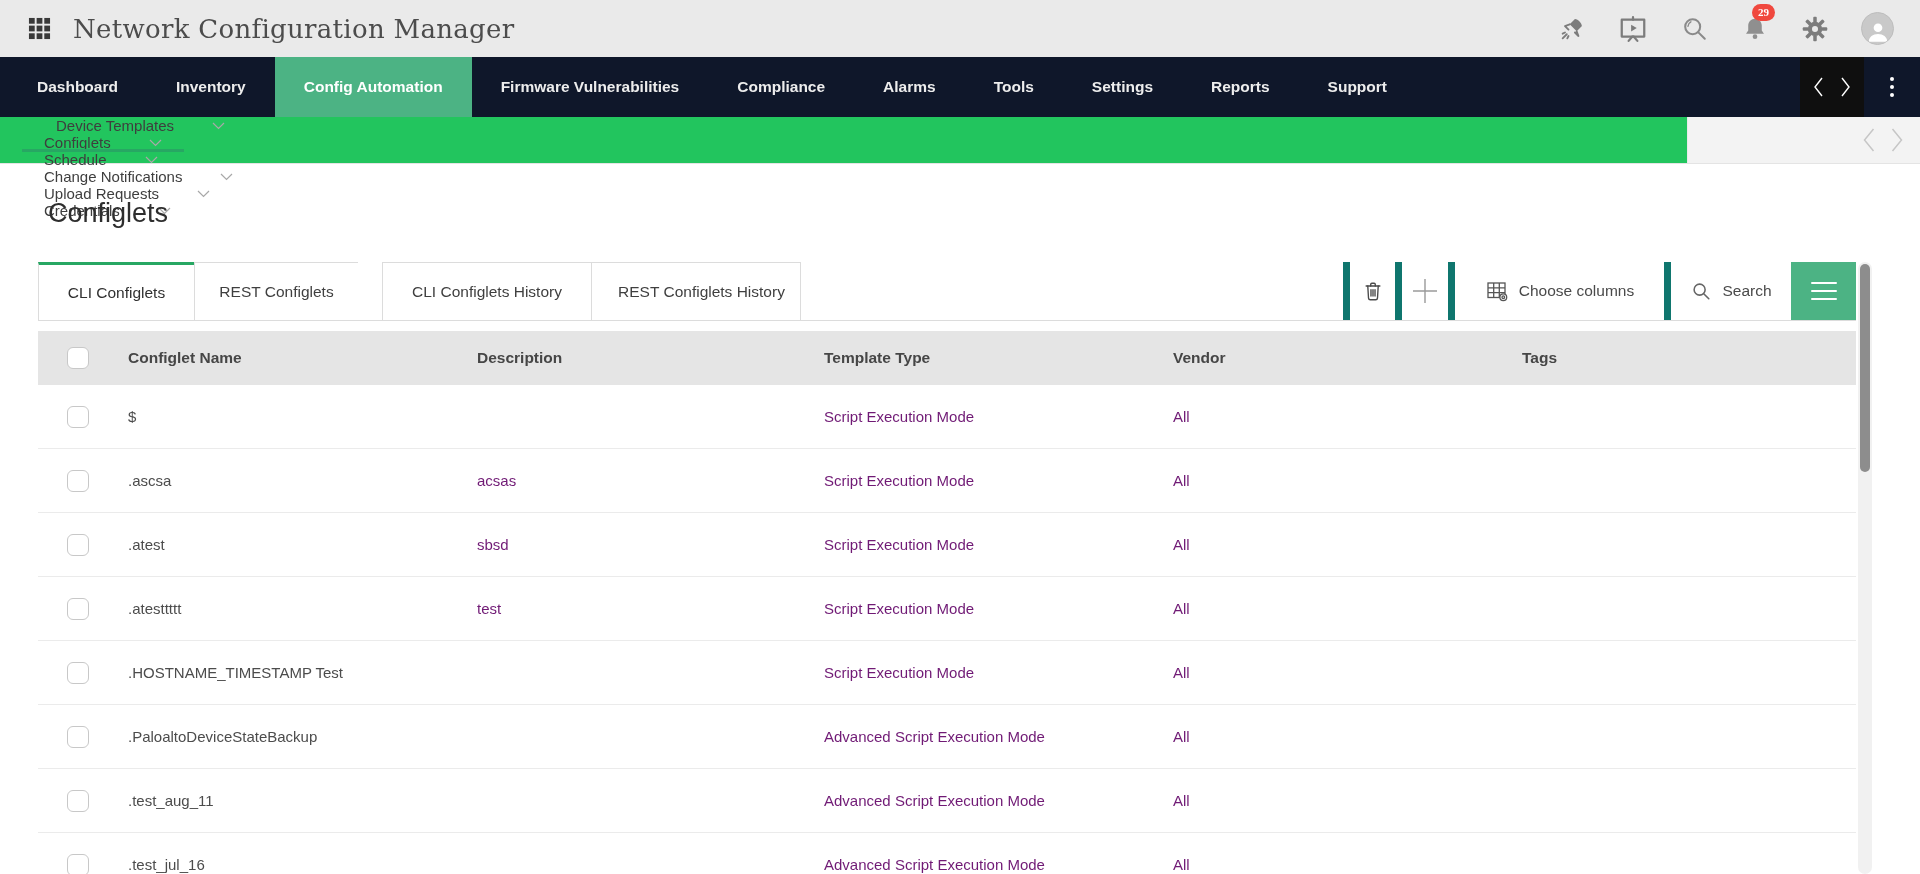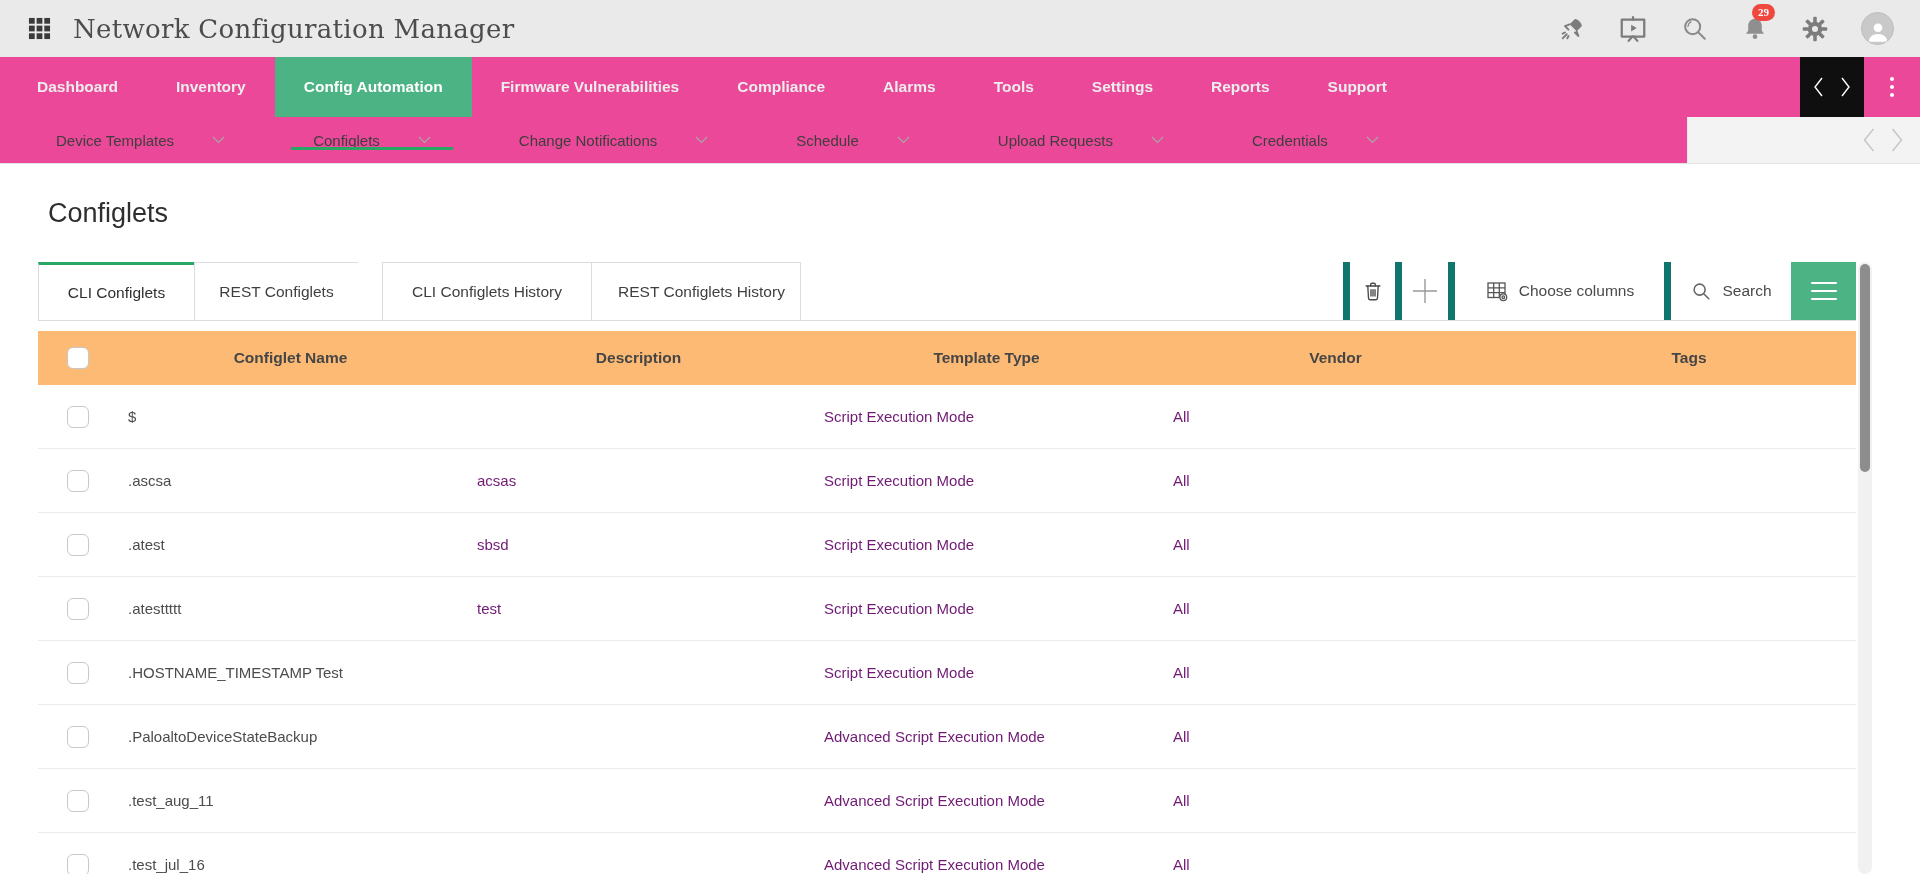--- a/index.html
+++ b/index.html
@@ -11,30 +11,30 @@
   
   .topbar{position:absolute;top:0;left:0;right:0;height:57px;background:#eaeaea;display:flex;align-items:center;}
   .app-grid{margin-left:28px;display:flex;cursor:pointer;}
   .app-title{margin-left:22px;font-family:"DejaVu Serif", serif;font-size:26px;color:#4c4c4c;letter-spacing:.3px;text-align:center;}
   .topbar-icons{margin-left:auto;display:flex;align-items:center;gap:32px;margin-right:26px;font-family:Liberation Serif, serif;}
   .icon-btn{position:relative;display:flex;align-items:center;cursor:pointer;}
   .badge{position:absolute;top:-11px;left:11px;min-width:13px;text-align:center;background:#f0483e;color:#fff;
          font-size:11px;font-weight:700;border-radius:10px;padding:3px 5px;line-height:1;}
   .avatar{width:31px;height:31px;border-radius:50%;background:#c9c9c9;display:flex;align-items:flex-end;justify-content:center;overflow:hidden;border:1px solid #bdbdbd;}
   
-  .mainnav{position:absolute;top:57px;left:0;right:0;height:60px;background:#ec4899;display:flex;align-items:stretch;}
+  .mainnav{position:absolute;top:57px;left:0;right:0;height:60px;background:#0f172a;display:flex;align-items:stretch;}
   .nav-item{display:flex;align-items:center;padding:0 29px;color:#ededed;font-size:15.5px;font-weight:600;cursor:pointer;white-space:nowrap;}
   .nav-item:first-child{margin-left:8px;}
   .nav-item.active{background:#4cb384;color:#fff;}
   .nav-spacer{flex:1;}
   .nav-arrows{width:64px;background:#0f0f0f;display:flex;align-items:center;justify-content:center;gap:16px;cursor:pointer;}
   .nav-kebab{width:56px;display:flex;flex-direction:column;align-items:center;justify-content:center;gap:4px;cursor:pointer;}
   .nav-kebab i{width:4px;height:4px;border-radius:50%;background:#fff;}
   
-  .subnav{position:absolute;top:117px;left:0;right:0;height:46px;background:#ec4899;border-bottom:1px solid #e4e4e4;display:flex;align-items:center;}
+  .subnav{position:absolute;top:117px;left:0;right:0;height:46px;background:#22c55e;border-bottom:1px solid #e4e4e4;display:flex;align-items:flex-start;flex-direction:column;}
   .subnav-item{display:flex;align-items:center;padding:0 44px;position:relative;color:#3e3e3e;font-size:15px;cursor:pointer;white-space:nowrap;}
   .subnav-item:first-child{margin-left:12px;}
   .subnav-item .chev{margin-left:38px;display:flex;}
   .subnav-item.active::after{content:"";position:absolute;left:22px;right:22px;bottom:-1px;height:3px;background:#27a763;}
   .subnav-right{position:absolute;right:0;top:0;bottom:0;width:233px;background:#f3f3f3;border-left:1px solid #eaeaea;
                 display:flex;align-items:center;justify-content:flex-end;gap:14px;padding-right:16px;box-sizing:border-box;}
   .subnav-right .sarrow{display:flex;cursor:pointer;}
   
   .page-title{position:absolute;left:48px;top:198px;font-size:27px;color:#2e2e2e;font-weight:500;}
   .tabsbar{position:absolute;left:38px;top:262px;right:64px;height:58px;display:flex;align-items:stretch;border-bottom:1px solid #dcdcdc;box-sizing:content-box;}
@@ -44,21 +44,21 @@
   .tab.active{border-top:3px solid #27a763;color:#303030;}
   .toolbar-fill{flex:1;}
   .tbtn{display:flex;align-items:center;justify-content:center;gap:10px;border-left:7px solid #0f766e;color:#4a4a4a;
         font-size:15.5px;cursor:pointer;box-sizing:border-box;background:#fff;}
   .tbtn.trash{width:52px;} .tbtn.plus{width:53px;} .tbtn.cols{width:216px;} .tbtn.searchb{width:127px;}
   .tbtn.menu{width:65px;background:#4cb384;border-left:none;flex-direction:column;gap:6px;}
   .tbtn.menu i{width:26px;height:2px;background:#fff;border-radius:1px;}
   
   .tablewrap{position:absolute;left:38px;top:320px;right:64px;}
   .thead,.trow{display:grid;grid-template-columns:66px 349px 347px 349px 349px 1fr;align-items:center;}
-  .thead{margin-top:11px;height:54px;background:#fdba74;text-align:center;}
+  .thead{margin-top:11px;height:54px;background:#e5e5e5;}
   .thead .th{font-weight:700;color:#464646;font-size:15.5px;padding-left:24px;}
   .trow{height:63px;background:#fff;border-bottom:1px solid #ebebeb;}
   .cell{padding-left:24px;font-size:15px;color:#701a75;overflow:hidden;white-space:nowrap;}
   .cell.name{color:#4c4c4c;}
   .cbcell{padding-left:29px;}
   .checkbox{display:block;width:22px;height:22px;border:1px solid #c8c8c8;border-radius:6px;background:#fff;box-sizing:border-box;cursor:pointer;}
   
   .vscroll{position:absolute;right:48px;top:262px;bottom:0;width:14px;background:#f1f1f1;border-radius:7px;}
   .vthumb{position:absolute;top:2px;left:2px;width:10px;height:208px;background:#8d8d8d;border-radius:5px;cursor:pointer;}
 </style>
@@ -179,29 +179,29 @@
   </div>
   <div class="subnav-item active">
     <span>Configlets</span>
     <span class="chev">
         <svg width="13" height="8" viewBox="0 0 13 8" fill="none" stroke="#a8a8a8" stroke-width="1.2">
           <path d="M1 1l5.5 5.5L12 1"></path>
         </svg>
       </span>
   </div>
   <div class="subnav-item">
+    <span>Schedule</span>
+    <span class="chev">
+        <svg width="13" height="8" viewBox="0 0 13 8" fill="none" stroke="#a8a8a8" stroke-width="1.2">
+          <path d="M1 1l5.5 5.5L12 1"></path>
+        </svg>
+      </span>
+  </div>
+  <div class="subnav-item">
     <span>Change Notifications</span>
-    <span class="chev">
-        <svg width="13" height="8" viewBox="0 0 13 8" fill="none" stroke="#a8a8a8" stroke-width="1.2">
-          <path d="M1 1l5.5 5.5L12 1"></path>
-        </svg>
-      </span>
-  </div>
-  <div class="subnav-item">
-    <span>Schedule</span>
     <span class="chev">
         <svg width="13" height="8" viewBox="0 0 13 8" fill="none" stroke="#a8a8a8" stroke-width="1.2">
           <path d="M1 1l5.5 5.5L12 1"></path>
         </svg>
       </span>
   </div>
   <div class="subnav-item">
     <span>Upload Requests</span>
     <span class="chev">
         <svg width="13" height="8" viewBox="0 0 13 8" fill="none" stroke="#a8a8a8" stroke-width="1.2">

